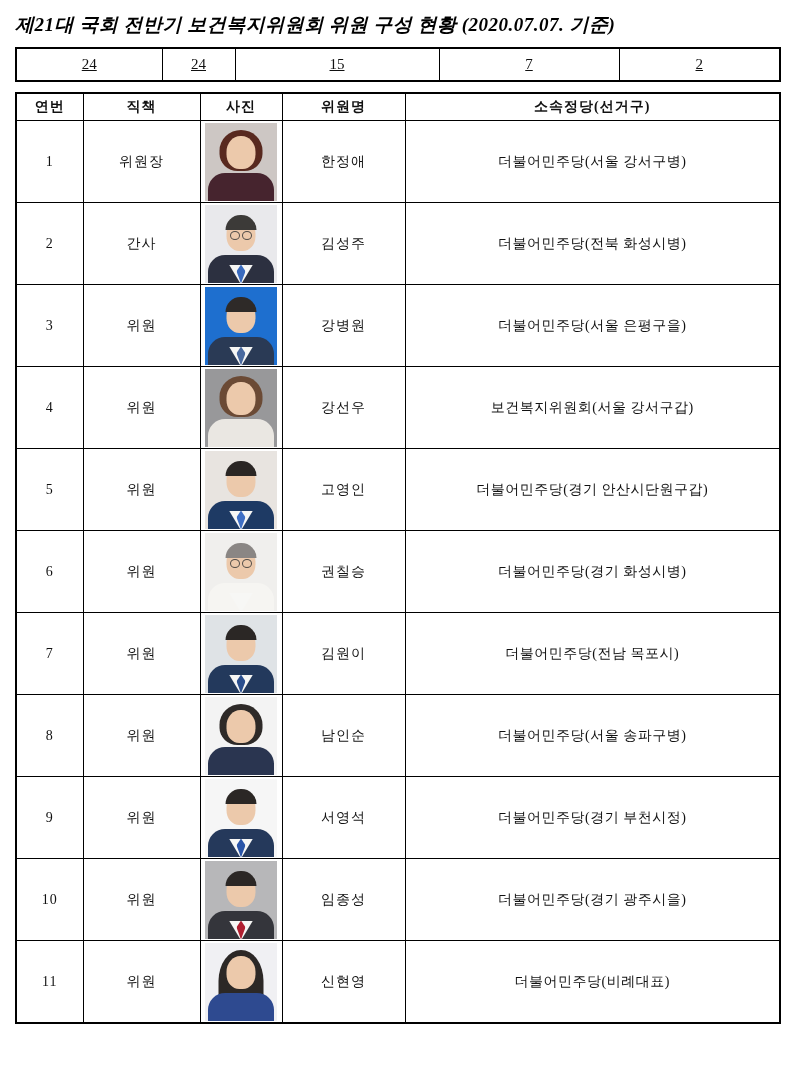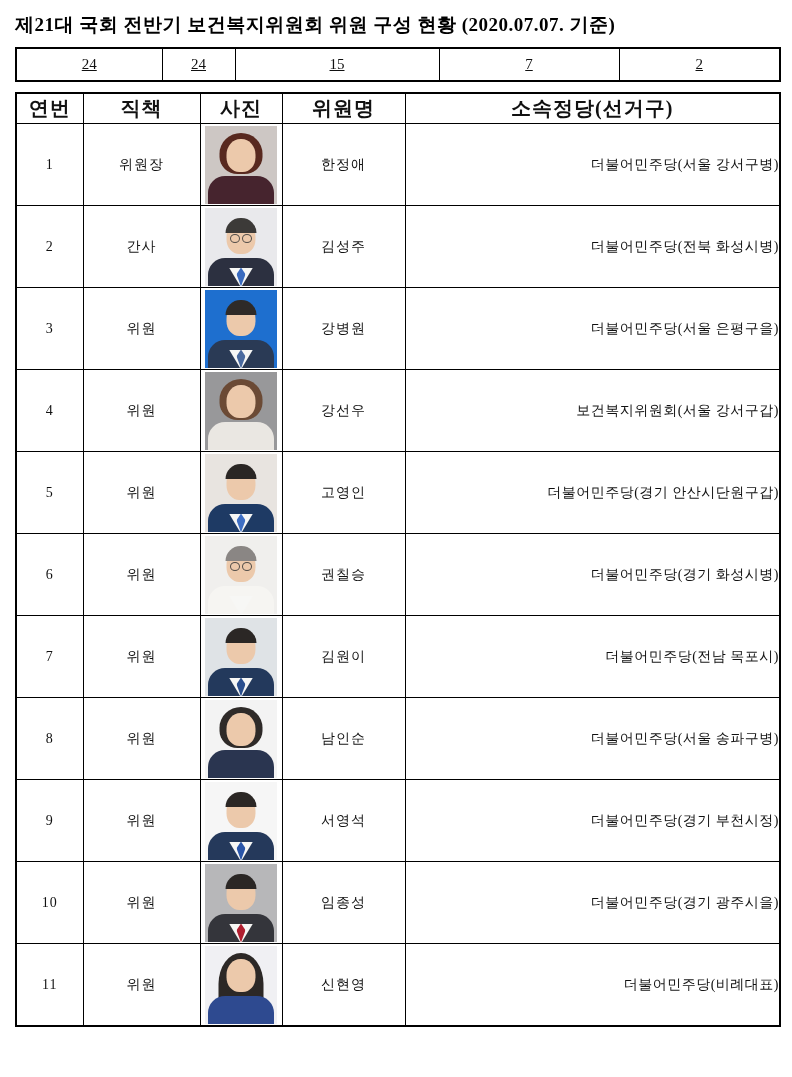--- a/index.html
+++ b/index.html
@@ -6,40 +6,41 @@
   body{
     width:792px;height:1077px;overflow:hidden;
     font-family:"Liberation Serif","DejaVu Serif",serif;
     color:#111111;
   }
   .doc{padding:12px 13px 0 15px;}
   h1.title{
     margin:0 0 9px 0;
     font-size:19px;font-weight:bold;letter-spacing:0.5px;
     color:#000;
+    font-style:italic;
   }
   .subtitle{font-size:14px;margin:0 0 17px 1px;color:#1a1a1a;letter-spacing:0.5px;}
   table{border-collapse:collapse;table-layout:fixed;}
   table.summary{width:764px;margin-bottom:10px;border:2px solid #000;}
   table.summary th,table.summary td{
     border:1.5px solid #000;text-align:center;vertical-align:middle;
   }
   table.summary th{font-size:15px;font-weight:bold;height:29px;letter-spacing:1px;}
   table.summary td{font-size:15px;height:29px;text-decoration:underline;}
   table.members{width:764px;border:2px solid #000;}
   table.members th{
-    border:1.5px solid #000;font-size:20px;font-weight:bold;
+    border:1.5px solid #000;font-size:14px;font-weight:bold;
     height:24px;text-align:center;vertical-align:middle;letter-spacing:1px;
   }
   table.members td{
     border:1.5px solid #000;font-size:14px;vertical-align:middle;
     height:81px;padding:0;
   }
   td.c-no,td.c-role,td.c-name{text-align:center;letter-spacing:1px;}
-  td.c-party{text-align:right;padding-left:12px;letter-spacing:0.5px;}
+  td.c-party{text-align:center;padding-left:12px;letter-spacing:0.5px;}
   td.c-photo{text-align:center;}
 
   
   .photo{
     position:relative;width:72px;height:78px;margin:0 auto;
     background:var(--bg,#ddd);overflow:hidden;
   }
   .photo .head{
     position:absolute;left:50%;top:13px;transform:translateX(-50%);
     width:29px;height:33px;border-radius:48% 48% 44% 44%;

